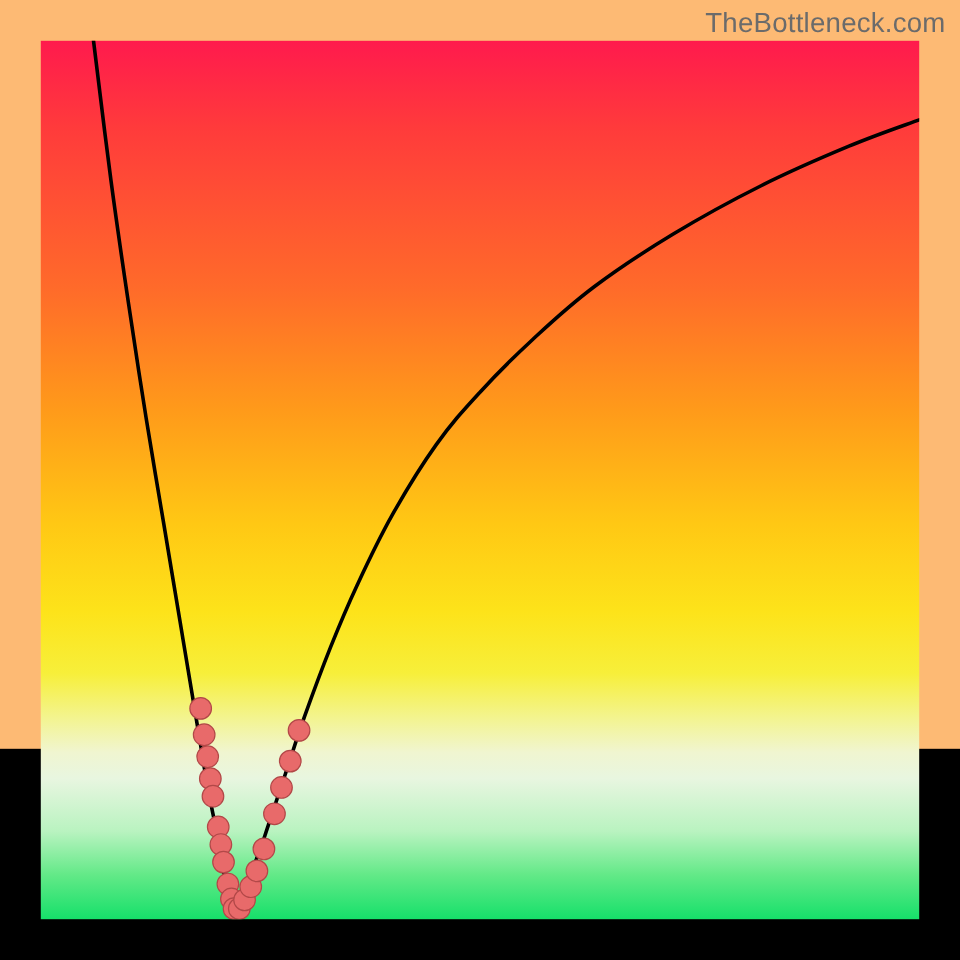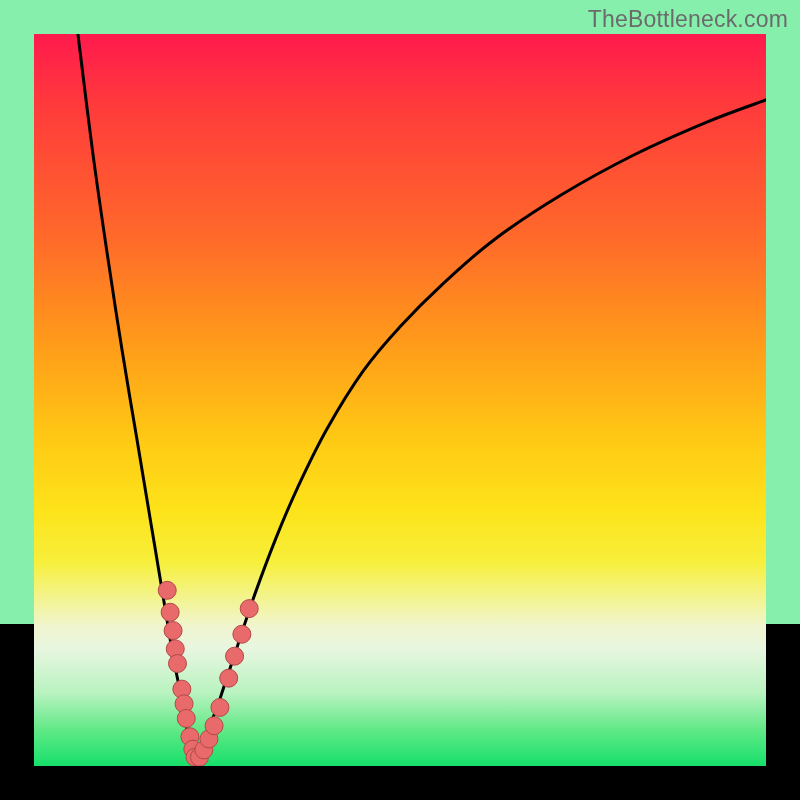--- a/index.html
+++ b/index.html
@@ -8,21 +8,21 @@
     width: 800px;
     height: 800px;
     overflow: hidden;
     background: #000;
     font-family: Arial, Helvetica, sans-serif;
   }
   .stage {
     position: relative;
     width: 800px;
     height: 624px;
-    background: #86efac;
+    background: #fdba74;
   }
   .plot {
     position: absolute;
     left: 34px;
     top: 34px;
     width: 732px;
     height: 732px;
     background: linear-gradient(to bottom,
       #ff1a4d 0%,
       #ff3b3b 10%,

